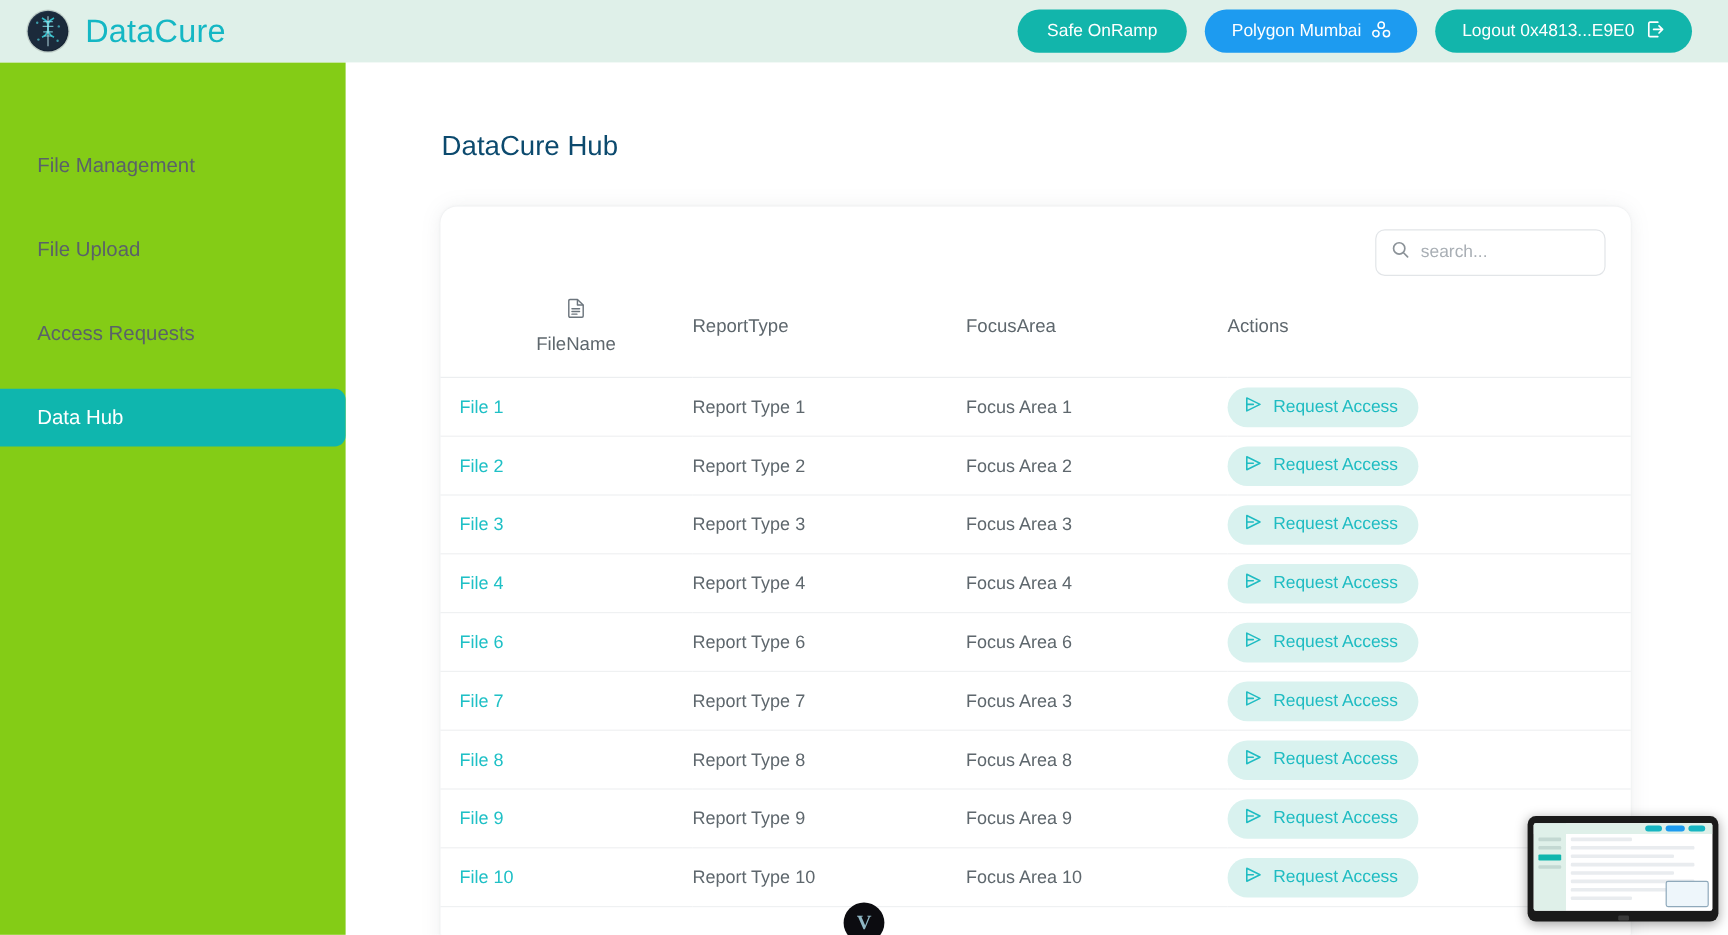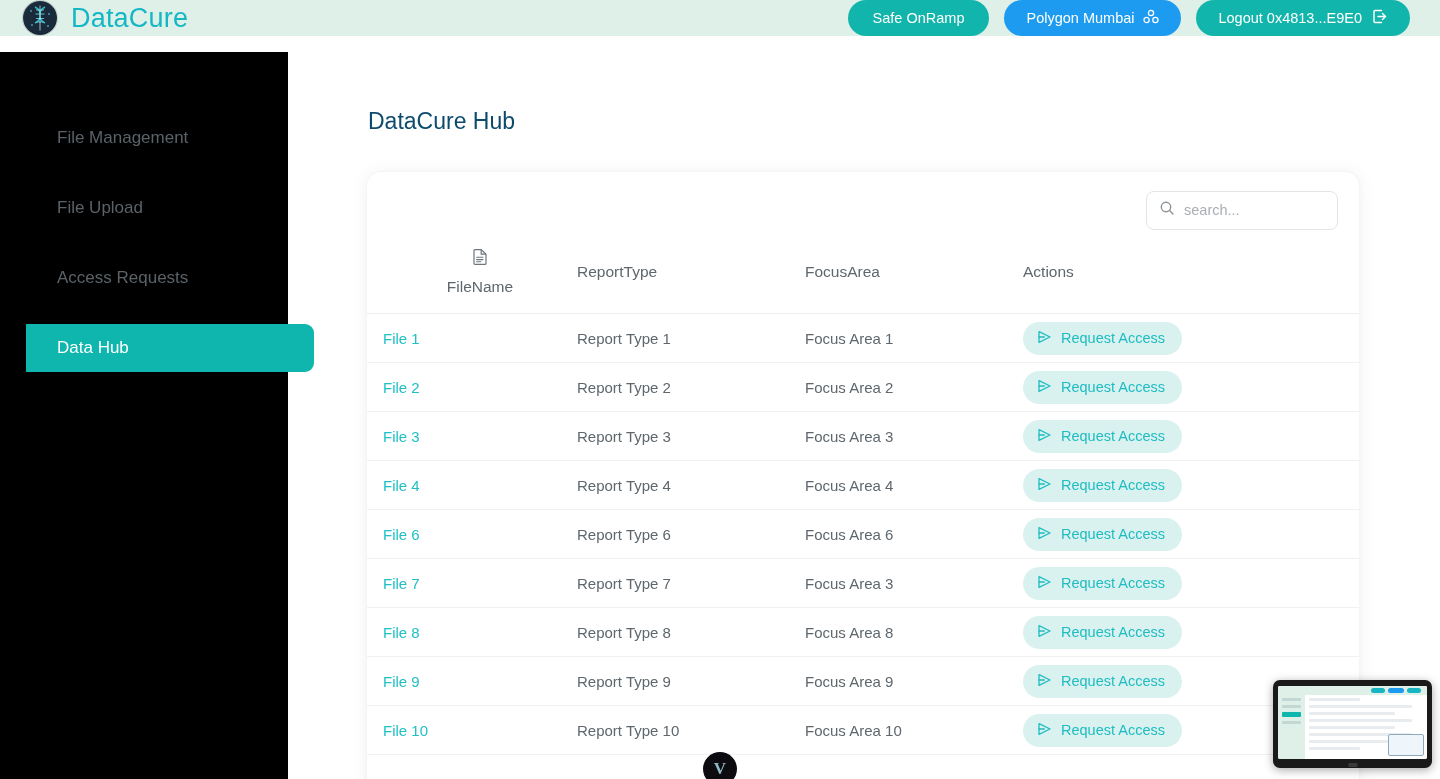--- a/index.html
+++ b/index.html
@@ -6,21 +6,21 @@
   html, body {
     width: 1440px; height: 779px;
     font-family: "Liberation Sans", sans-serif;
     background: #ffffff;
     overflow: hidden;
   }
 
   
   .header {
     position: absolute; top: 0; left: 0;
-    width: 1440px; height: 36px;
+    width: 1440px; height: 52px;
     background: #dff0e9;
     display: flex; align-items: center;
     z-index: 30;
   }
   .brand { display: flex; align-items: center; gap: 14px; padding-left: 23px; }
   .logo-mark {
     width: 34px; height: 34px; border-radius: 50%;
     background: radial-gradient(circle at 35% 32%, #2e4258 0%, #1c2b3c 55%, #101b28 100%);
     position: relative; overflow: hidden;
     box-shadow: 0 0 0 1px rgba(0,0,0,.15);
@@ -42,24 +42,23 @@
     gap: 9px; white-space: nowrap;
   }
   .pill-safe    { background: #12b5ab; padding: 0 25px; }
   .pill-network { background: #1d9bf0; padding: 0 22px; }
   .pill-logout  { background: #12b5ab; padding: 0 22px; }
 
   
   .sidebar {
     position: absolute; top: 52px; left: 0;
     width: 288px; height: 727px;
-    background: #000000;
+    background: #84cc16;
     padding-top: 62px;
     z-index: 20;
-    padding-left: 26px;
   }
   .nav-item {
     height: 48px; display: flex; align-items: center;
     padding-left: 31px; font-size: 17px; color: #5a6268;
     cursor: pointer; margin-bottom: 0;
   }
   .nav-item.active {
     background: #0fb6ae; color: #ffffff;
     border-top-right-radius: 9px; border-bottom-right-radius: 9px;
     width: 288px;

